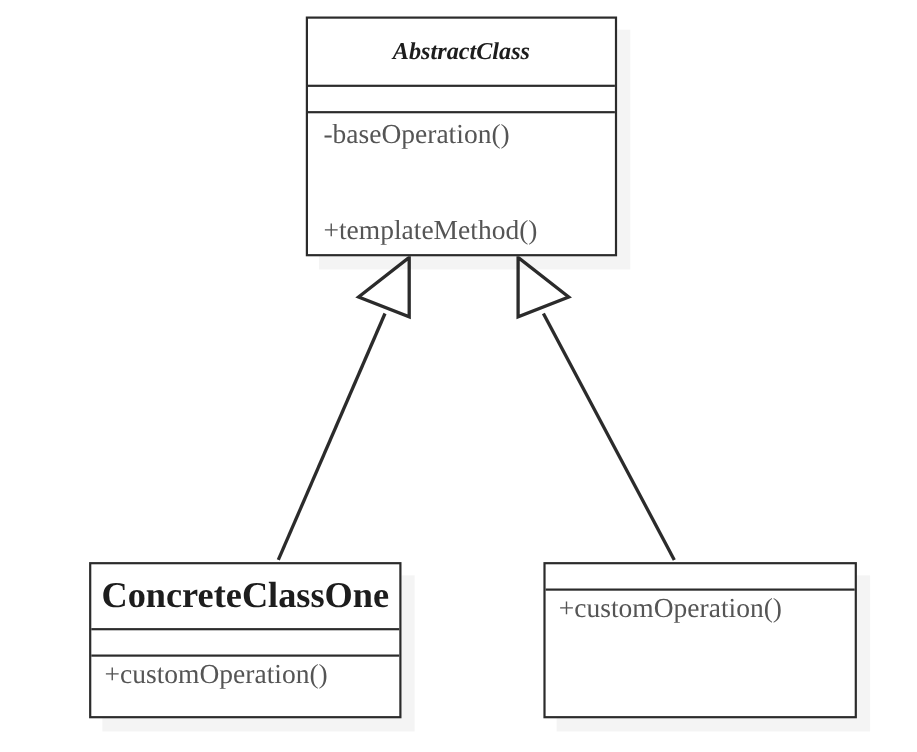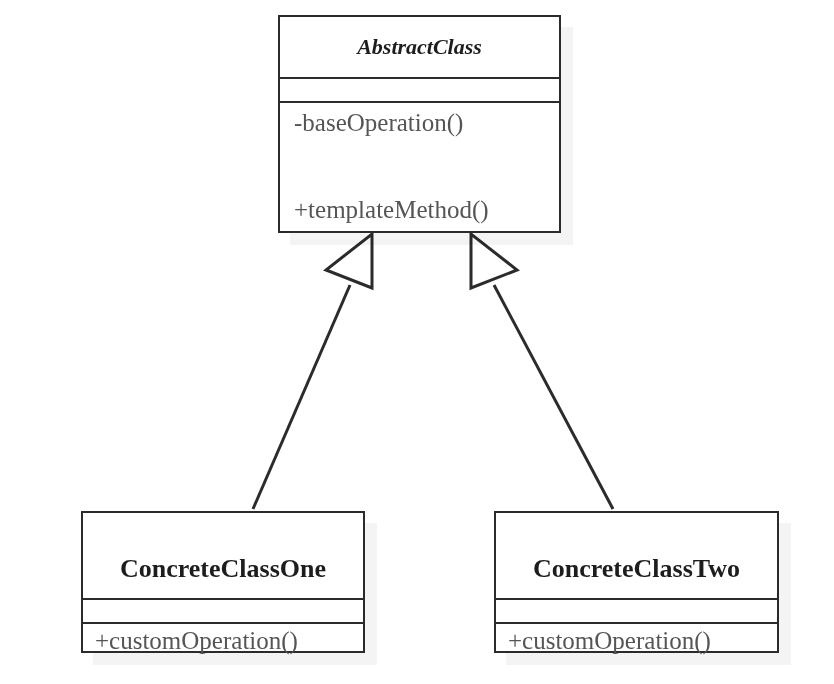--- a/index.html
+++ b/index.html
@@ -80,22 +80,21 @@
   }
 
   
   .concrete {
     top: 511px;
     height: 142px;
   }
   .concrete .compartment-name {
     height: 60px;
     font-weight: bold;
-    font-size: 26px;
-    margin-top: 27px;
+    font-size: 33px;
   }
   .concrete .compartment-attrs {
     height: 24px;
   }
   .concrete .compartment-ops {
     height: 71px;
     padding: 0 0 0 12px;
     font-size: 25px;
     line-height: 34px;
   }
@@ -137,20 +136,19 @@
 
   <div class="uml-class concrete" id="concrete-one">
     <div class="compartment-name">ConcreteClassOne</div>
     <div class="compartment-attrs"></div>
     <div class="compartment-ops">
       <div class="op-line">+customOperation()</div>
     </div>
   </div>
 
   <div class="uml-class concrete" id="concrete-two">
-    <div class="compartment-name">ConcreteClassTwo</div>
     <div class="compartment-attrs"></div>
     <div class="compartment-ops">
       <div class="op-line">+customOperation()</div>
     </div>
   </div>
 
 </div>
 
 </body></html>

